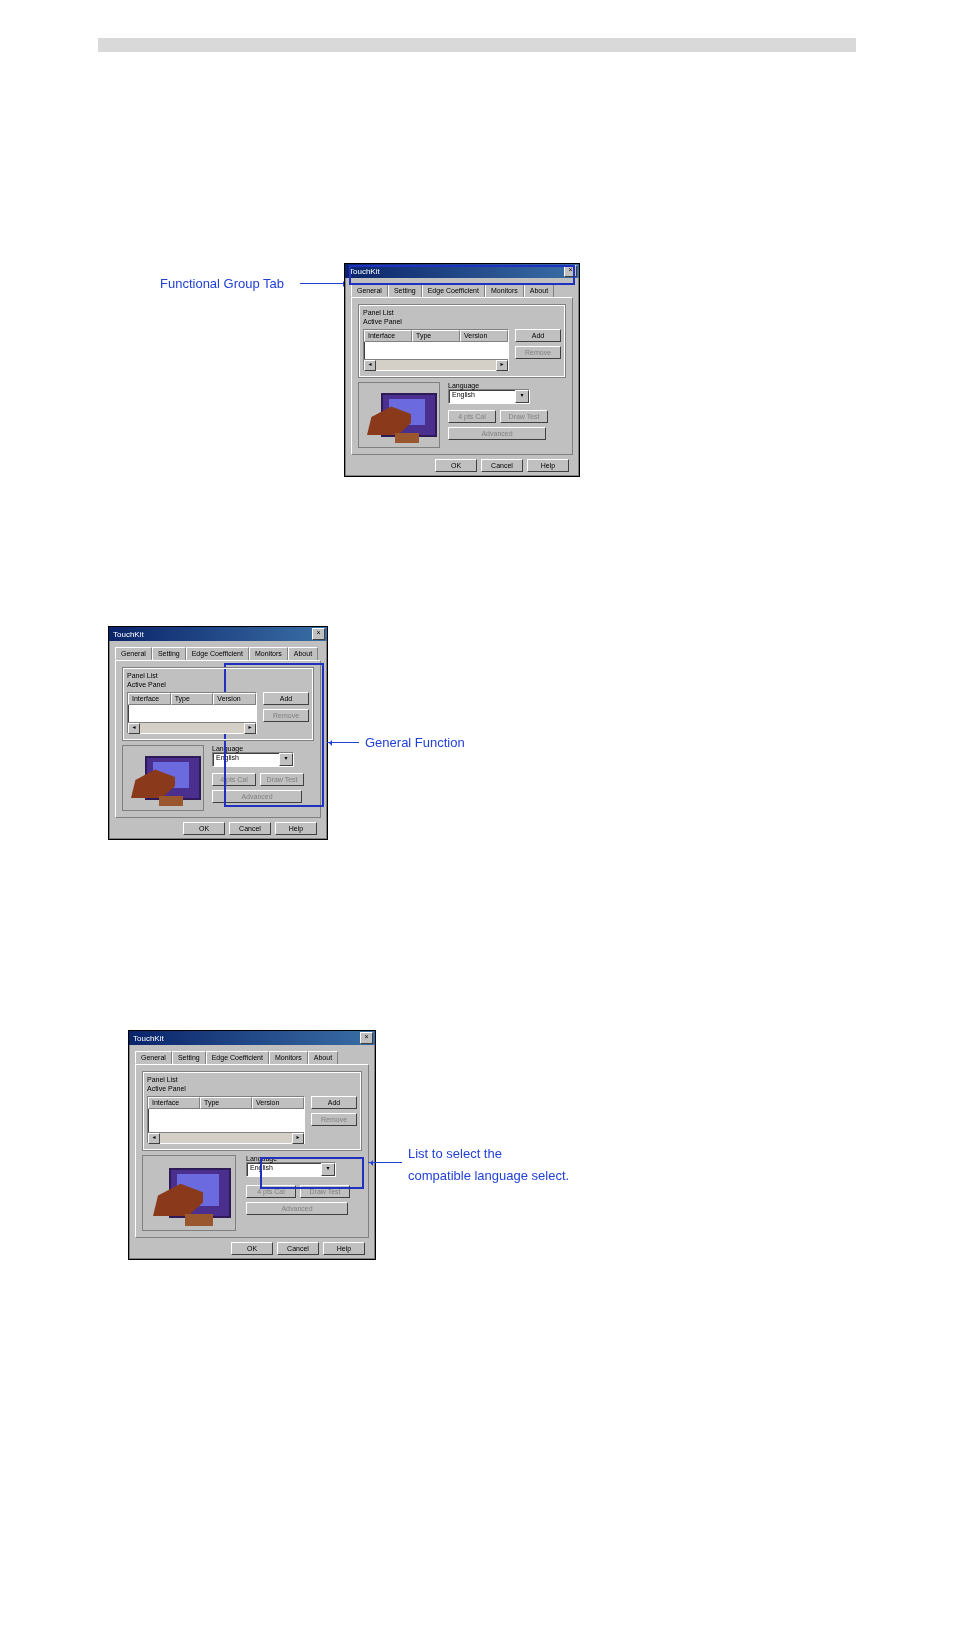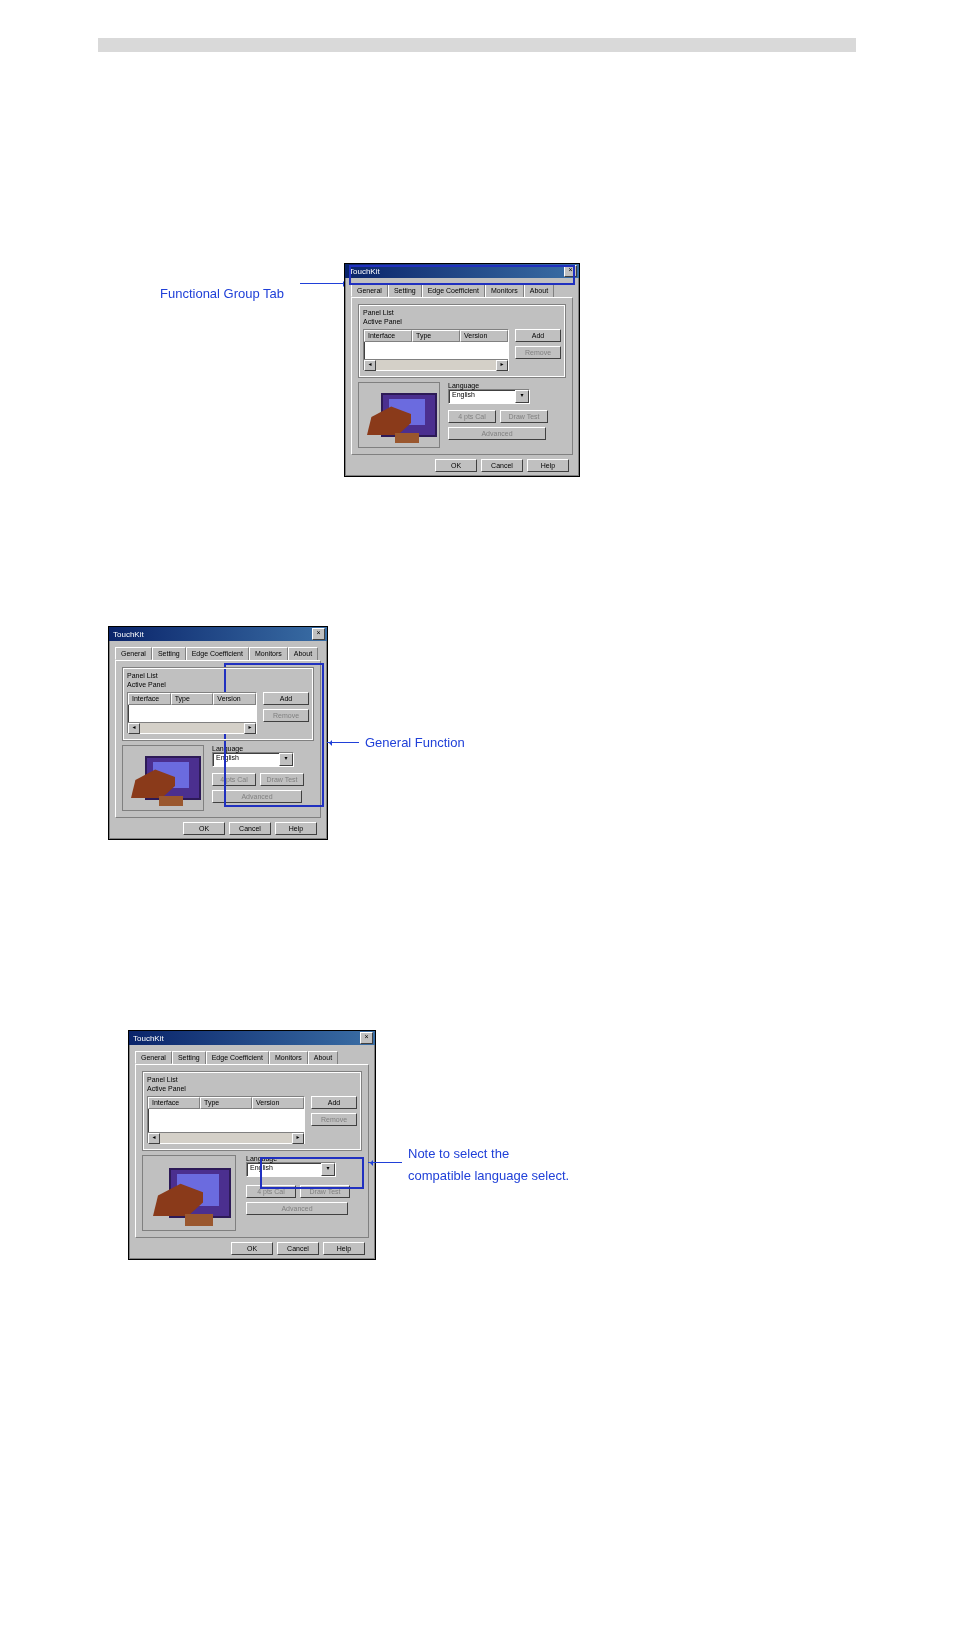--- a/index.html
+++ b/index.html
@@ -223,21 +223,21 @@
     border:2px solid #2030c0;
     pointer-events:none;
   }
 </style>
 </head>
 <body>
 
 <div class="page">
   <div class="topbar"></div>
 
-  <div class="callout" style="left:160px; top:248px">Functional Group Tab</div>
+  <div class="callout" style="left:160px; top:238px">Functional Group Tab</div>
   <div class="arrow-h" style="left:300px; top:245px; width:48px"></div>
 
   <div class="dialog" style="left:344px; top:225px; width:234px;">
     <div class="titlebar">
       <span class="title">TouchKit</span>
       <div class="close">×</div>
     </div>
     <div class="dlgbody">
       <div class="highlight-box" style="left:4px; top:1px; width:222px; height:16px"></div>
       <div class="tabs">
@@ -429,16 +429,16 @@
         </div>
       </div>
       <div class="bottom-btns">
         <div class="btn">OK</div>
         <div class="btn">Cancel</div>
         <div class="btn">Help</div>
       </div>
     </div>
   </div>
   <div class="arrow-h left" style="left:368px; top:1124px; width:34px"></div>
-  <div class="callout" style="left:408px; top:1108px">Note to select the</div>
+  <div class="callout" style="left:408px; top:1108px">List to select the</div>
   <div class="callout" style="left:408px; top:1130px">compatible language select.</div>
 
 </div>
 
 </body></html>

